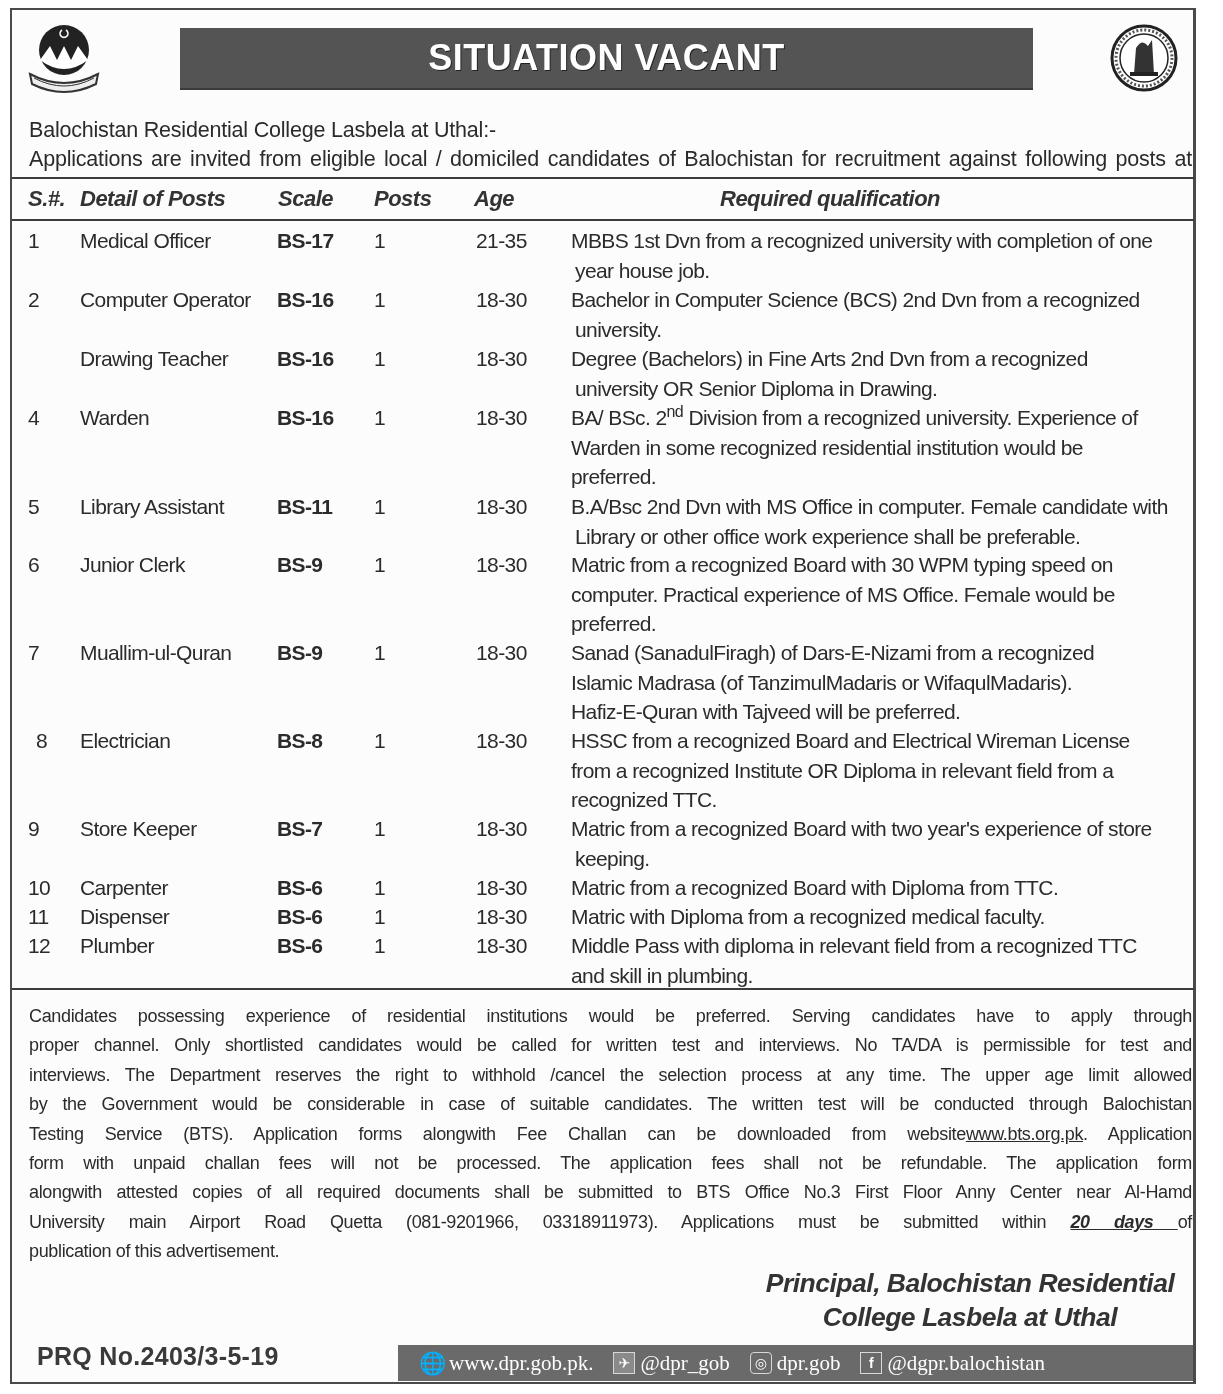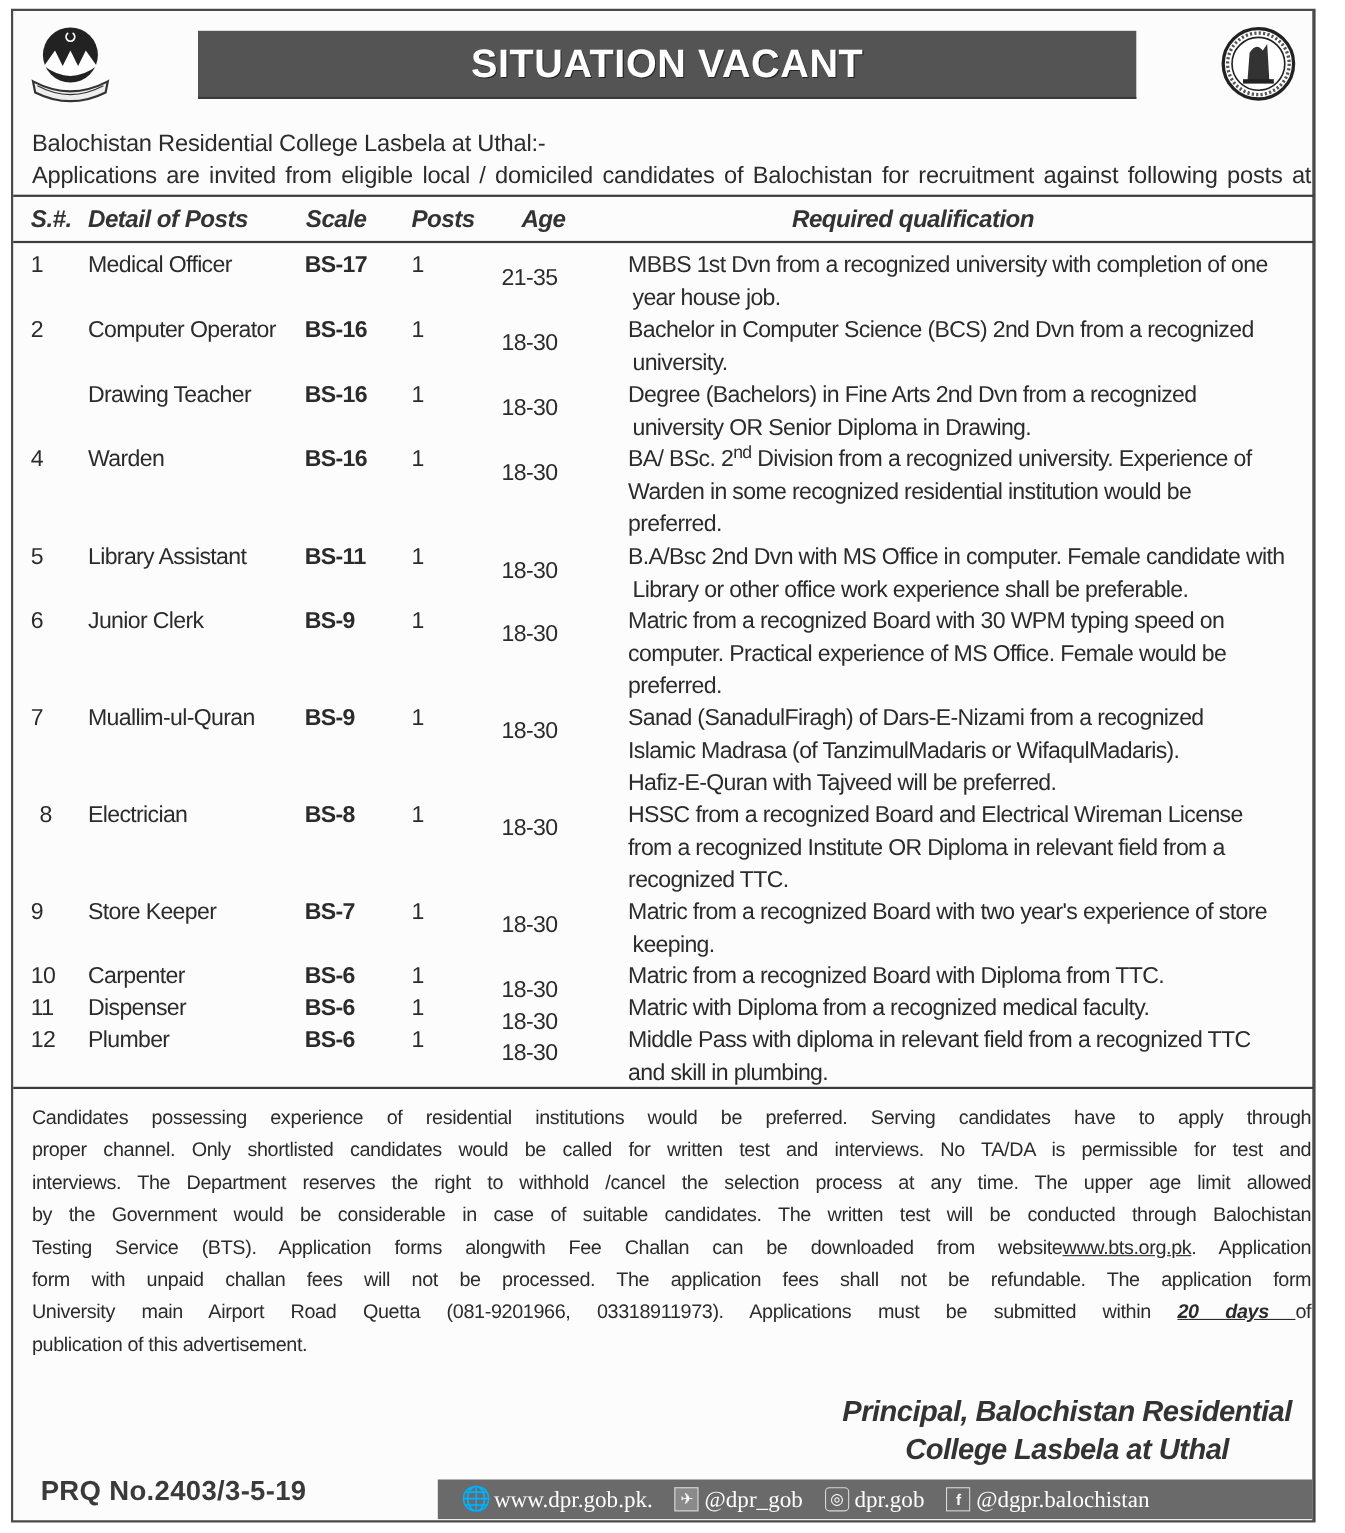--- a/index.html
+++ b/index.html
@@ -19,21 +19,21 @@
   .rule { position: absolute; left: 12px; width: 1182px; height: 2px; background: #3c3c3c; }
   .thead { position: absolute; top: 182px; height: 36px; left: 12px; width: 1182px; }
   .th { position: absolute; top: 4px; font-style: italic; font-weight: bold; font-size: 22px; color: #333; letter-spacing: -0.5px; }
   .tbody { position: absolute; left: 0; top: 226px; width: 1223px; }
   .row { position: absolute; left: 0; width: 1223px; font-size: 21px; line-height: 29.5px; letter-spacing: -0.6px; }
   .cell { position: absolute; top: 0; white-space: nowrap; }
   .c-sn { left: 28px; width: 36px; }
   .c-post { left: 80px; }
   .c-scale { left: 277px; font-weight: bold; }
   .c-posts { left: 374px; }
-  .c-age { left: 456px; margin-top: 12px; }
+  .c-age { left: 476px; }
   .c-qual { left: 571px; width: 625px; white-space: normal; }
   .qline { display: block; white-space: nowrap; }
   .qline.indent { padding-left: 4px; }
   sup { font-size: 16px; line-height: 0; }
   .notes { position: absolute; left: 29px; top: 1002px; width: 1163px; font-size: 18px; line-height: 29.4px;
            letter-spacing: -0.35px; }
   .nline { display: block; text-align: justify; text-align-last: justify; white-space: nowrap; }
   .nline.last { text-align-last: left; }
   .link { text-decoration: underline; }
   .days { font-weight: bold; font-style: italic; text-decoration: underline; }
@@ -242,20 +242,21 @@
 
 <div class="rule" style="top:988px"></div>
 
 <div class="notes">
   <span class="nline">Candidates possessing experience of residential institutions would be preferred. Serving candidates have to apply through</span>
   <span class="nline">proper channel. Only shortlisted candidates would be called for written test and interviews. No TA/DA is permissible for test and</span>
   <span class="nline">interviews. The Department reserves the right to withhold /cancel the selection process at any time. The upper age limit allowed</span>
   <span class="nline">by the Government would be considerable in case of suitable candidates. The written test will be conducted through Balochistan</span>
   <span class="nline"><span>Testing Service (BTS). Application forms alongwith Fee Challan can be downloaded from website</span><span class="link">www.bts.org.pk</span><span>. Application</span></span>
   <span class="nline">form with unpaid challan fees will not be processed. The application fees shall not be refundable. The application form</span>
+  <span class="nline">alongwith attested copies of all required documents shall be submitted to BTS Office No.3 First Floor Anny Center near Al-Hamd</span>
   <span class="nline"><span>University main Airport Road Quetta (081-9201966, 03318911973). Applications must be submitted within </span><span class="days">20 days </span><span>of</span></span>
   <span class="nline last">publication of this advertisement.</span>
 </div>
 
 <div class="sign">
   <div>Principal, Balochistan Residential</div>
   <div>College Lasbela at Uthal</div>
 </div>
 
 <div class="prq">PRQ No.2403/3-5-19</div>

